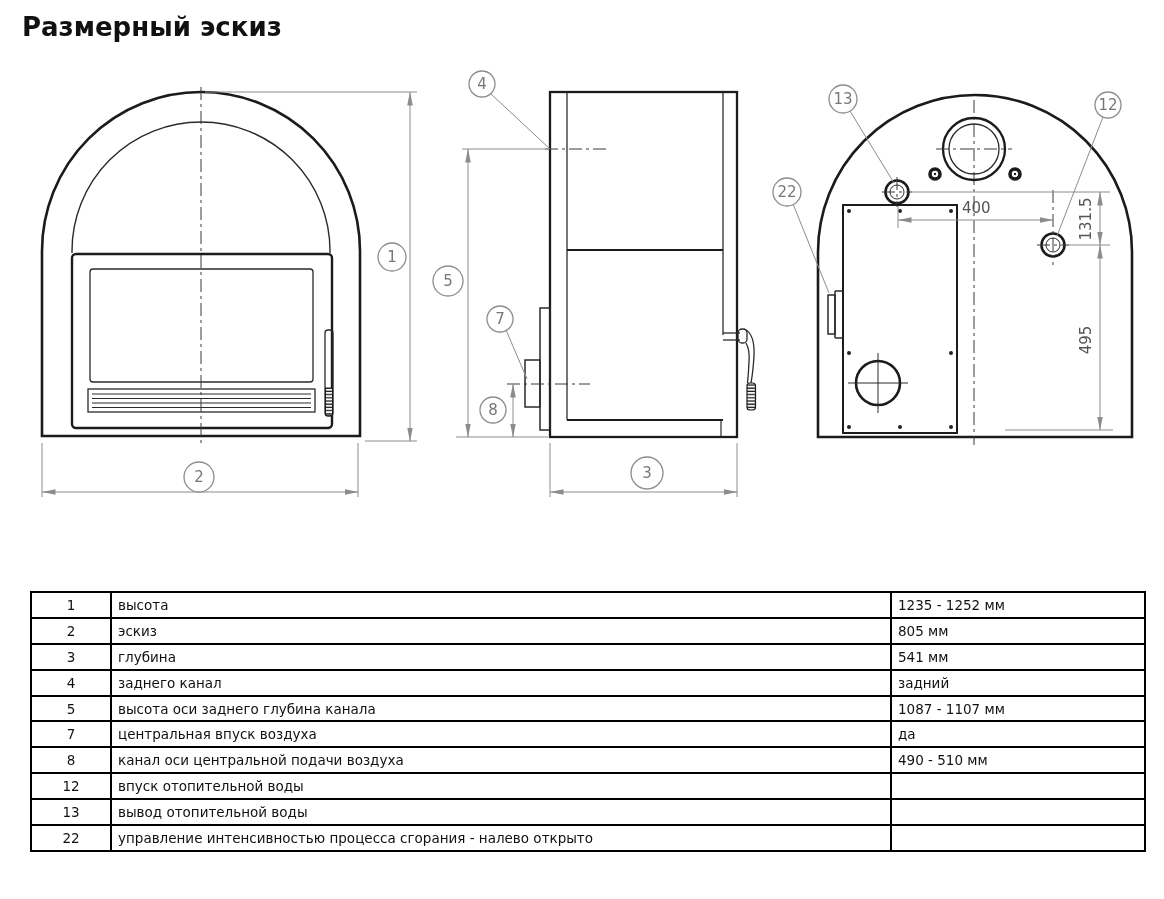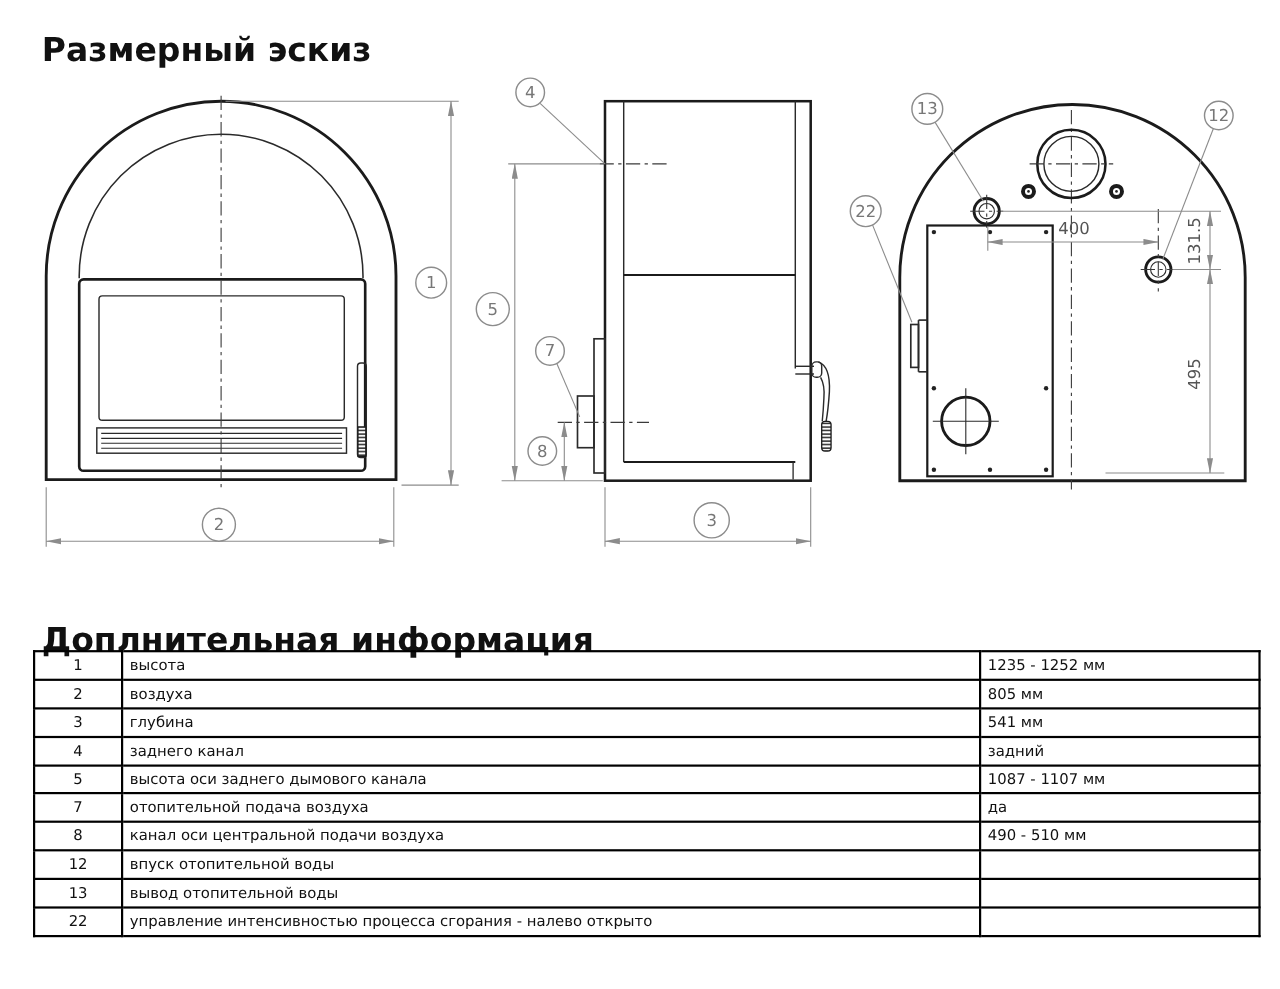--- a/index.html
+++ b/index.html
@@ -1,18 +1,18 @@
 <!DOCTYPE html>
 <html><head>
 <meta charset="utf-8">
 <style>
   html,body{margin:0;padding:0;background:#fff;}
   .stage{position:relative;width:1164px;height:899px;background:#fff;overflow:hidden;
          font-family:"DejaVu Sans",sans-serif;color:#111;}
-  h1.title,h2.title{position:absolute;margin:16px;font-weight:bold;font-size:30px;
+  h1.title,h2.title{position:absolute;margin:0;font-weight:bold;font-size:26px;
          letter-spacing:0px;color:#111;font-family:"DejaVu Sans",sans-serif;}
   #t1{top:12px;left:22px;}
   #t2{top:549px;left:22px;}
   svg.sketch{position:absolute;top:0;left:0;}
   table.info{position:absolute;top:591px;left:30px;width:1116px;border-collapse:collapse;
          table-layout:fixed;font-family:"DejaVu Sans",sans-serif;}
   table.info td{border:2px solid #000;height:23.9px;font-size:13.5px;color:#111;
          padding:0 6px;overflow:hidden;white-space:nowrap;}
   td.c-num{width:66px;text-align:center;}
   td.c-name{text-align:left;border-right:none;}
@@ -216,52 +216,51 @@
       </g>
 
       <g>
         <line class="dim" x1="1005" y1="430" x2="1113" y2="430"></line>
         <line class="dim" x1="1100" y1="245" x2="1100" y2="430" marker-start="url(#arr)" marker-end="url(#arr)"></line>
         <text class="dimtxt" transform="rotate(-90 1086 340)" x="1086" y="345" text-anchor="middle">495</text>
       </g>
     </g>
   </svg>
 
-  <h2 class="title" id="t2">Доплнительная информация</h2>
 
   <table class="info">
     <tbody>
       <tr>
         <td class="c-num">1</td>
         <td class="c-name">высота</td>
         <td class="c-val">1235 - 1252 мм</td>
       </tr>
       <tr>
         <td class="c-num">2</td>
-        <td class="c-name">воздуха</td>
+        <td class="c-name">эскиз</td>
         <td class="c-val">805 мм</td>
       </tr>
       <tr>
         <td class="c-num">3</td>
         <td class="c-name">глубина</td>
         <td class="c-val">541 мм</td>
       </tr>
       <tr>
         <td class="c-num">4</td>
         <td class="c-name">заднего канал</td>
         <td class="c-val">задний</td>
       </tr>
       <tr>
         <td class="c-num">5</td>
-        <td class="c-name">высота оси заднего дымового канала</td>
+        <td class="c-name">высота оси заднего глубина канала</td>
         <td class="c-val">1087 - 1107 мм</td>
       </tr>
       <tr>
         <td class="c-num">7</td>
-        <td class="c-name">отопительной подача воздуха</td>
+        <td class="c-name">центральная впуск воздуха</td>
         <td class="c-val">да</td>
       </tr>
       <tr>
         <td class="c-num">8</td>
         <td class="c-name">канал оси центральной подачи воздуха</td>
         <td class="c-val">490 - 510 мм</td>
       </tr>
       <tr>
         <td class="c-num">12</td>
         <td class="c-name">впуск отопительной воды</td>

